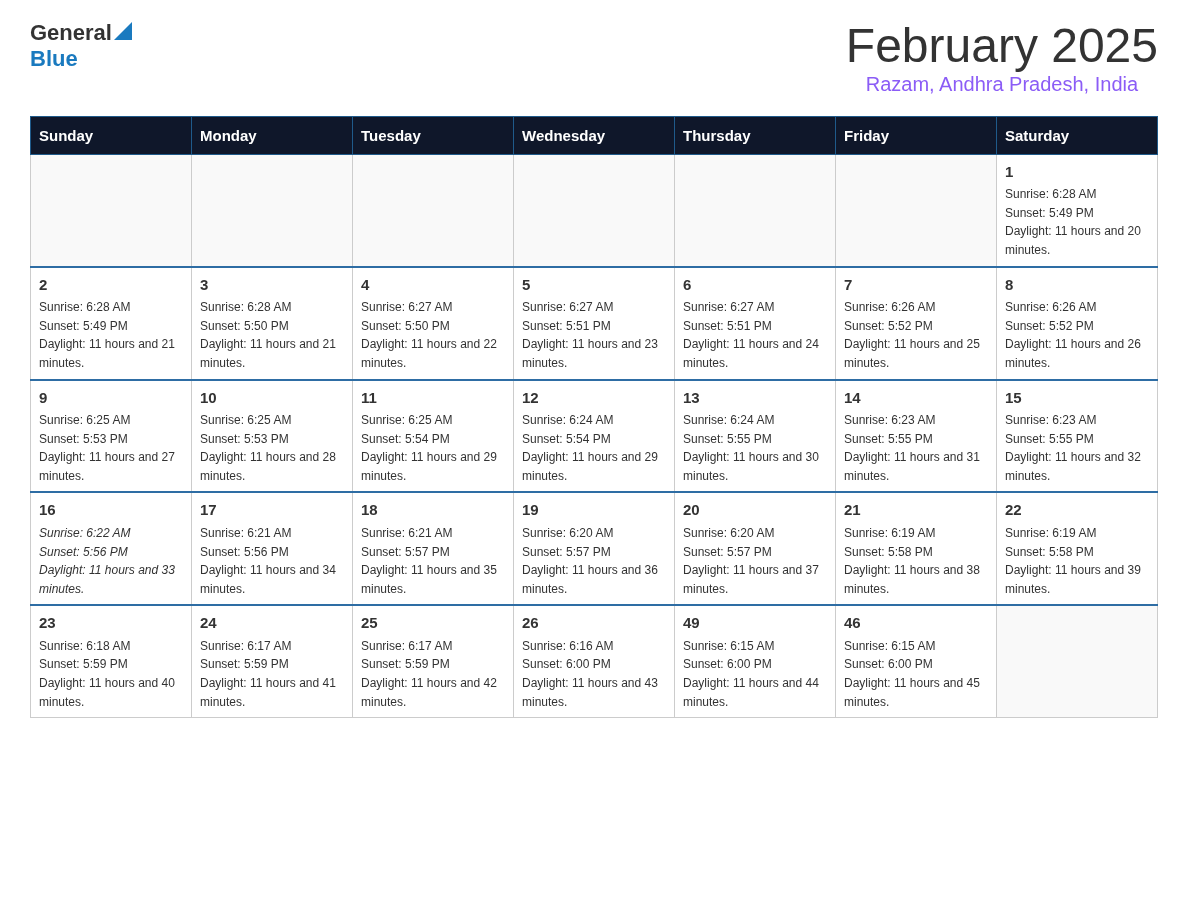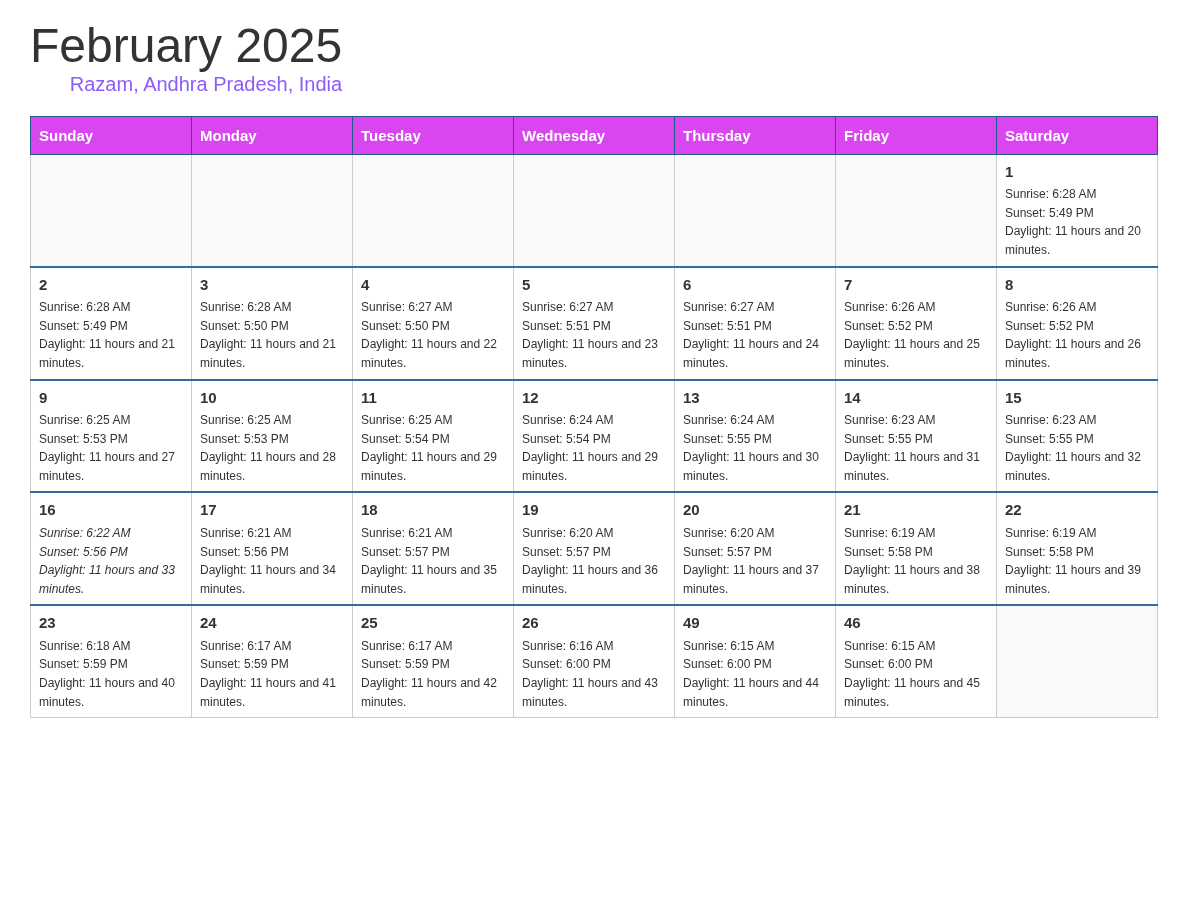--- a/index.html
+++ b/index.html
@@ -28,40 +28,40 @@
     .logo-text-blue {
       font-size: 22px;
       font-weight: bold;
       color: #1a7abf;
     }
     .logo-row {
       display: flex;
       align-items: center;
     }
     .title-block {
-      text-align: right;
+      text-align: center;
     }
     .title-block h1 {
       font-size: 48px;
       font-weight: normal;
       color: #333;
       line-height: 1.1;
     }
     .title-block h2 {
       font-size: 20px;
       font-weight: normal;
       color: #8b5cf6;
     }
     .calendar {
       width: 100%;
       border-collapse: collapse;
       border: 1px solid #ccc;
     }
     .calendar th {
-      background-color: #d946ef;
+      background-color: #0f172a;
       color: #fff;
       padding: 10px 8px;
       text-align: left;
       font-size: 15px;
       border: 1px solid #1f5a8a;
     }
     .calendar td {
       vertical-align: top;
       padding: 6px 8px;
       border: 1px solid #ccc;
@@ -85,20 +85,31 @@
       border-top: 2px solid #2e6da4;
     }
     .empty-cell {
       background: #f9f9f9;
     }
   </style>
 </head>
 <body>
 
 <div class="header">
+  <div class="logo">
+    <div class="logo-row">
+      <span class="logo-text-general">General</span>
+      <svg width="18" height="18" viewBox="0 0 18 18" style="margin-left:2px;margin-top:-4px;">
+        <polygon points="0,18 18,0 18,18" fill="#1a7abf"></polygon>
+      </svg>
+    </div>
+    <div class="logo-row">
+      <span class="logo-text-blue">Blue</span>
+    </div>
+  </div>
   <div class="title-block">
     <h1>February 2025</h1>
     <h2>Razam, Andhra Pradesh, India</h2>
   </div>
 </div>
 
 <table class="calendar">
   <thead>
     <tr>
     <th>Sunday</th>

